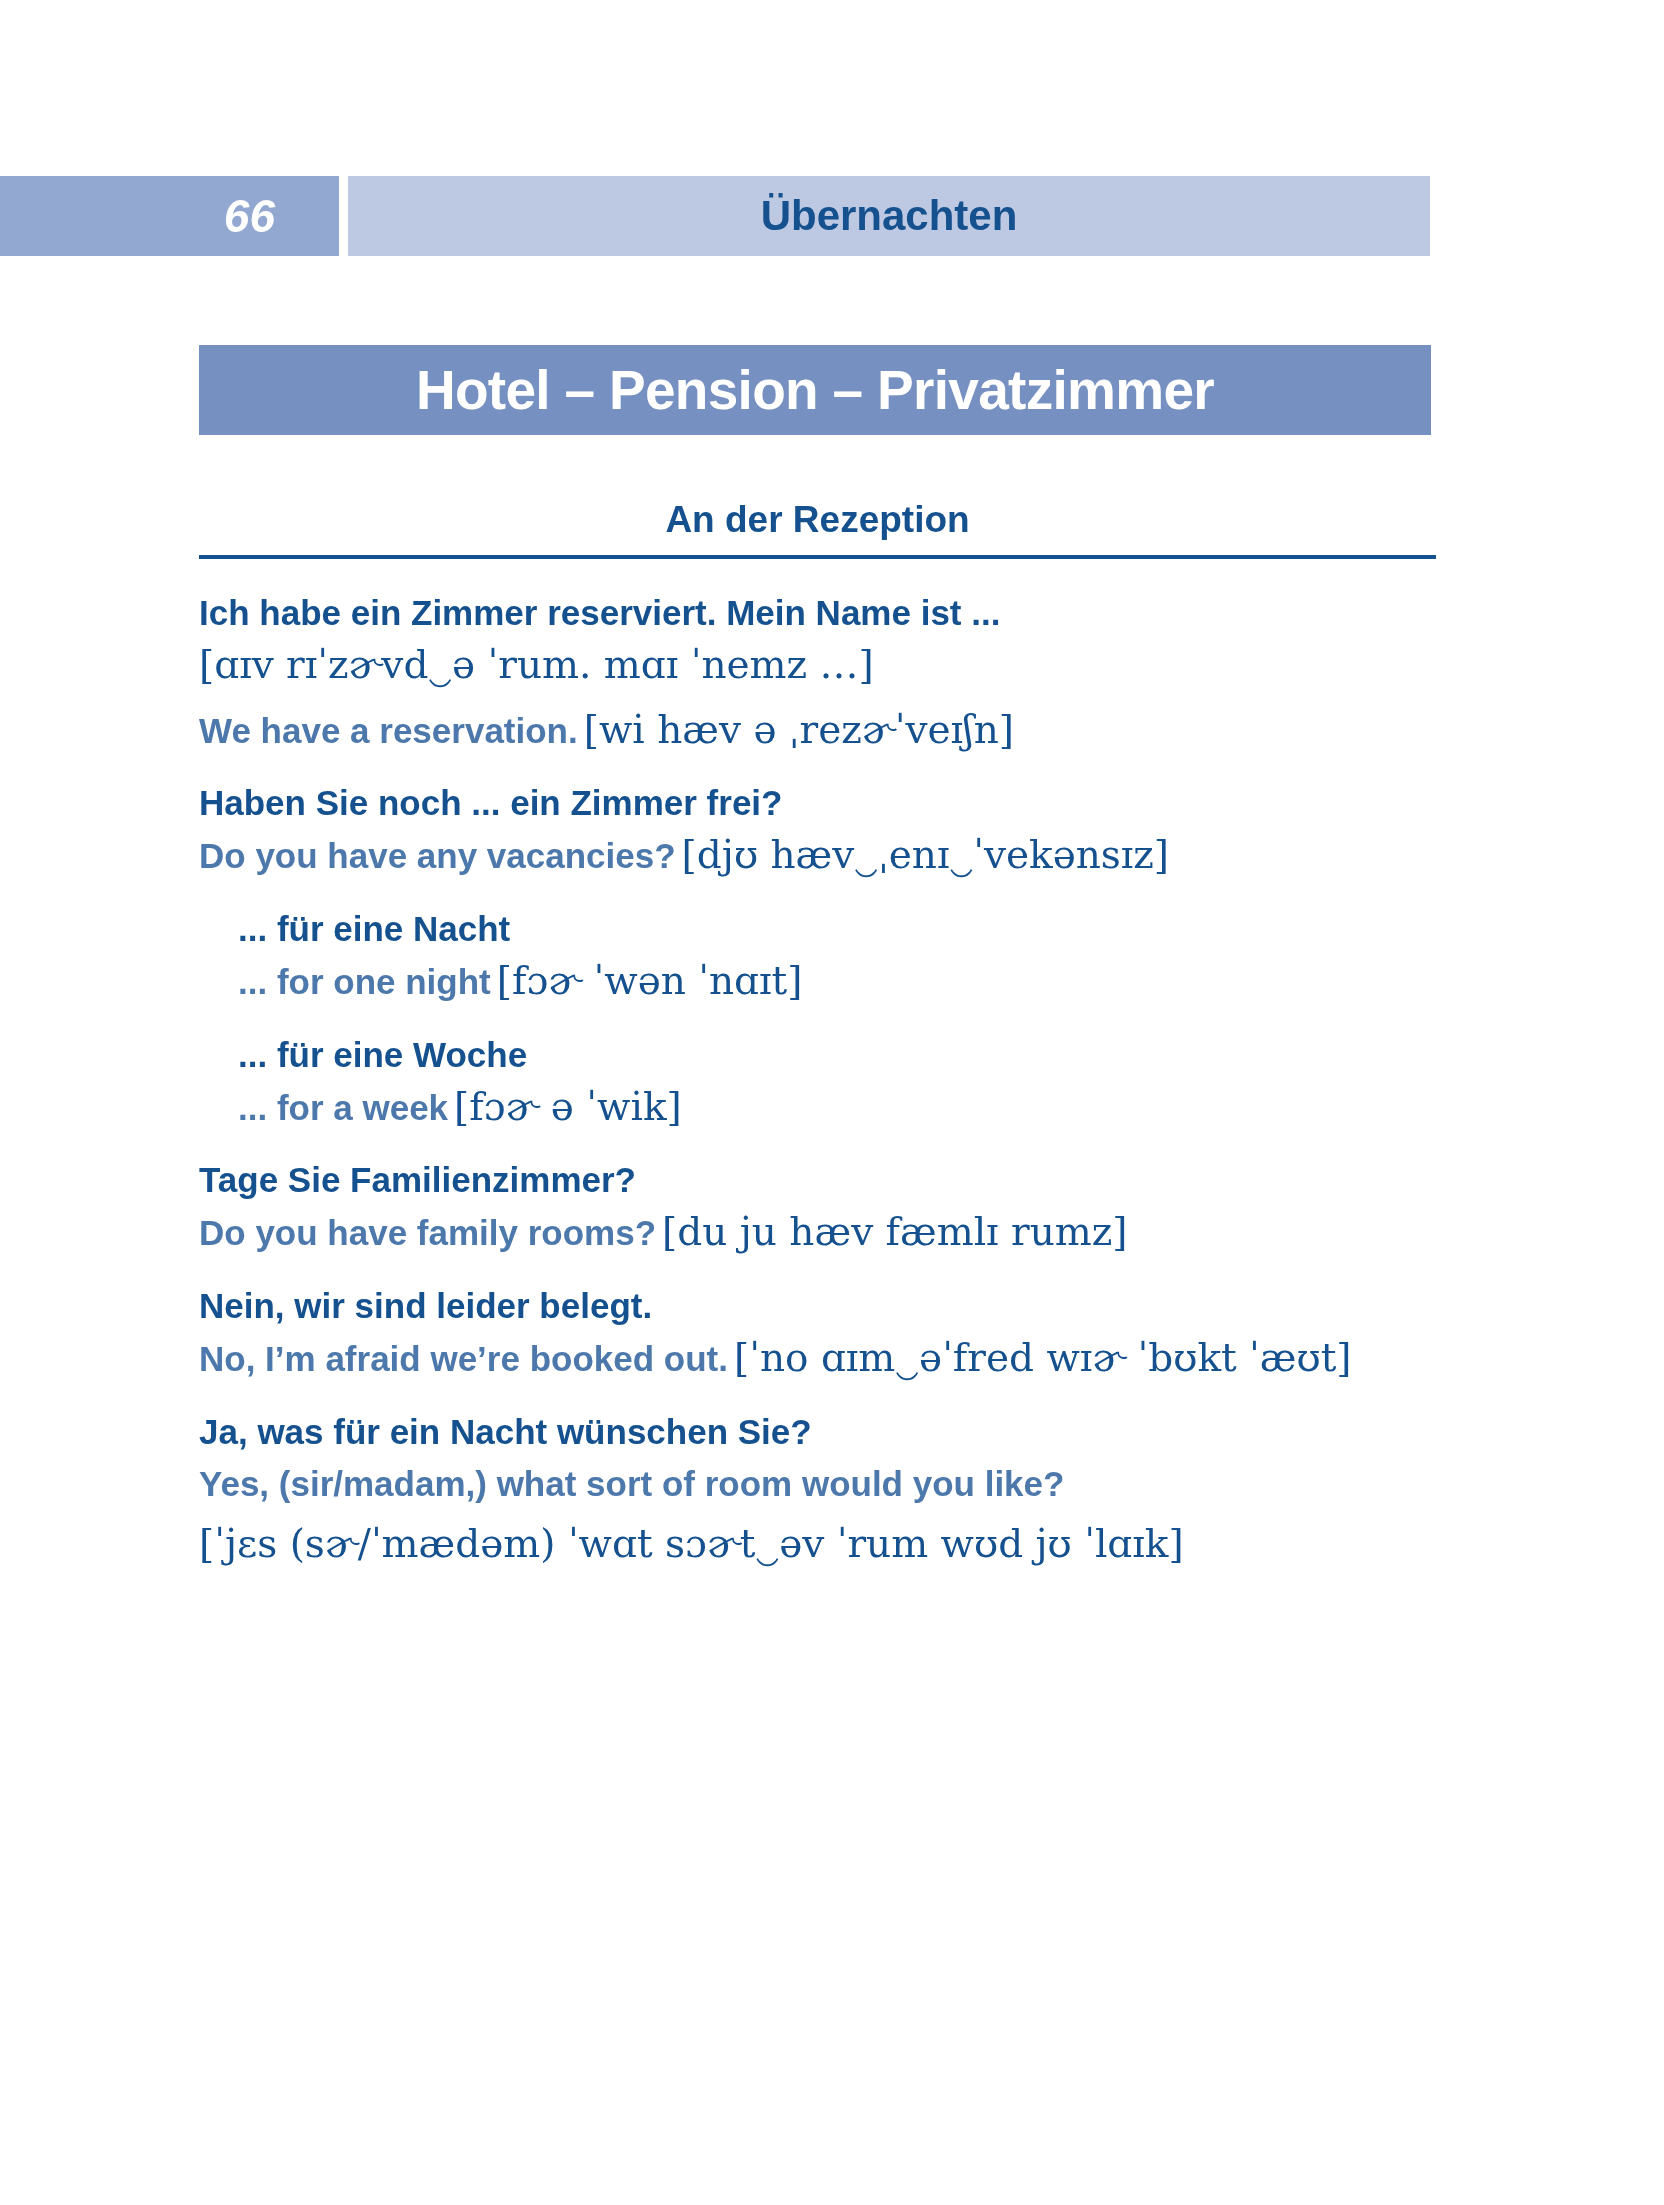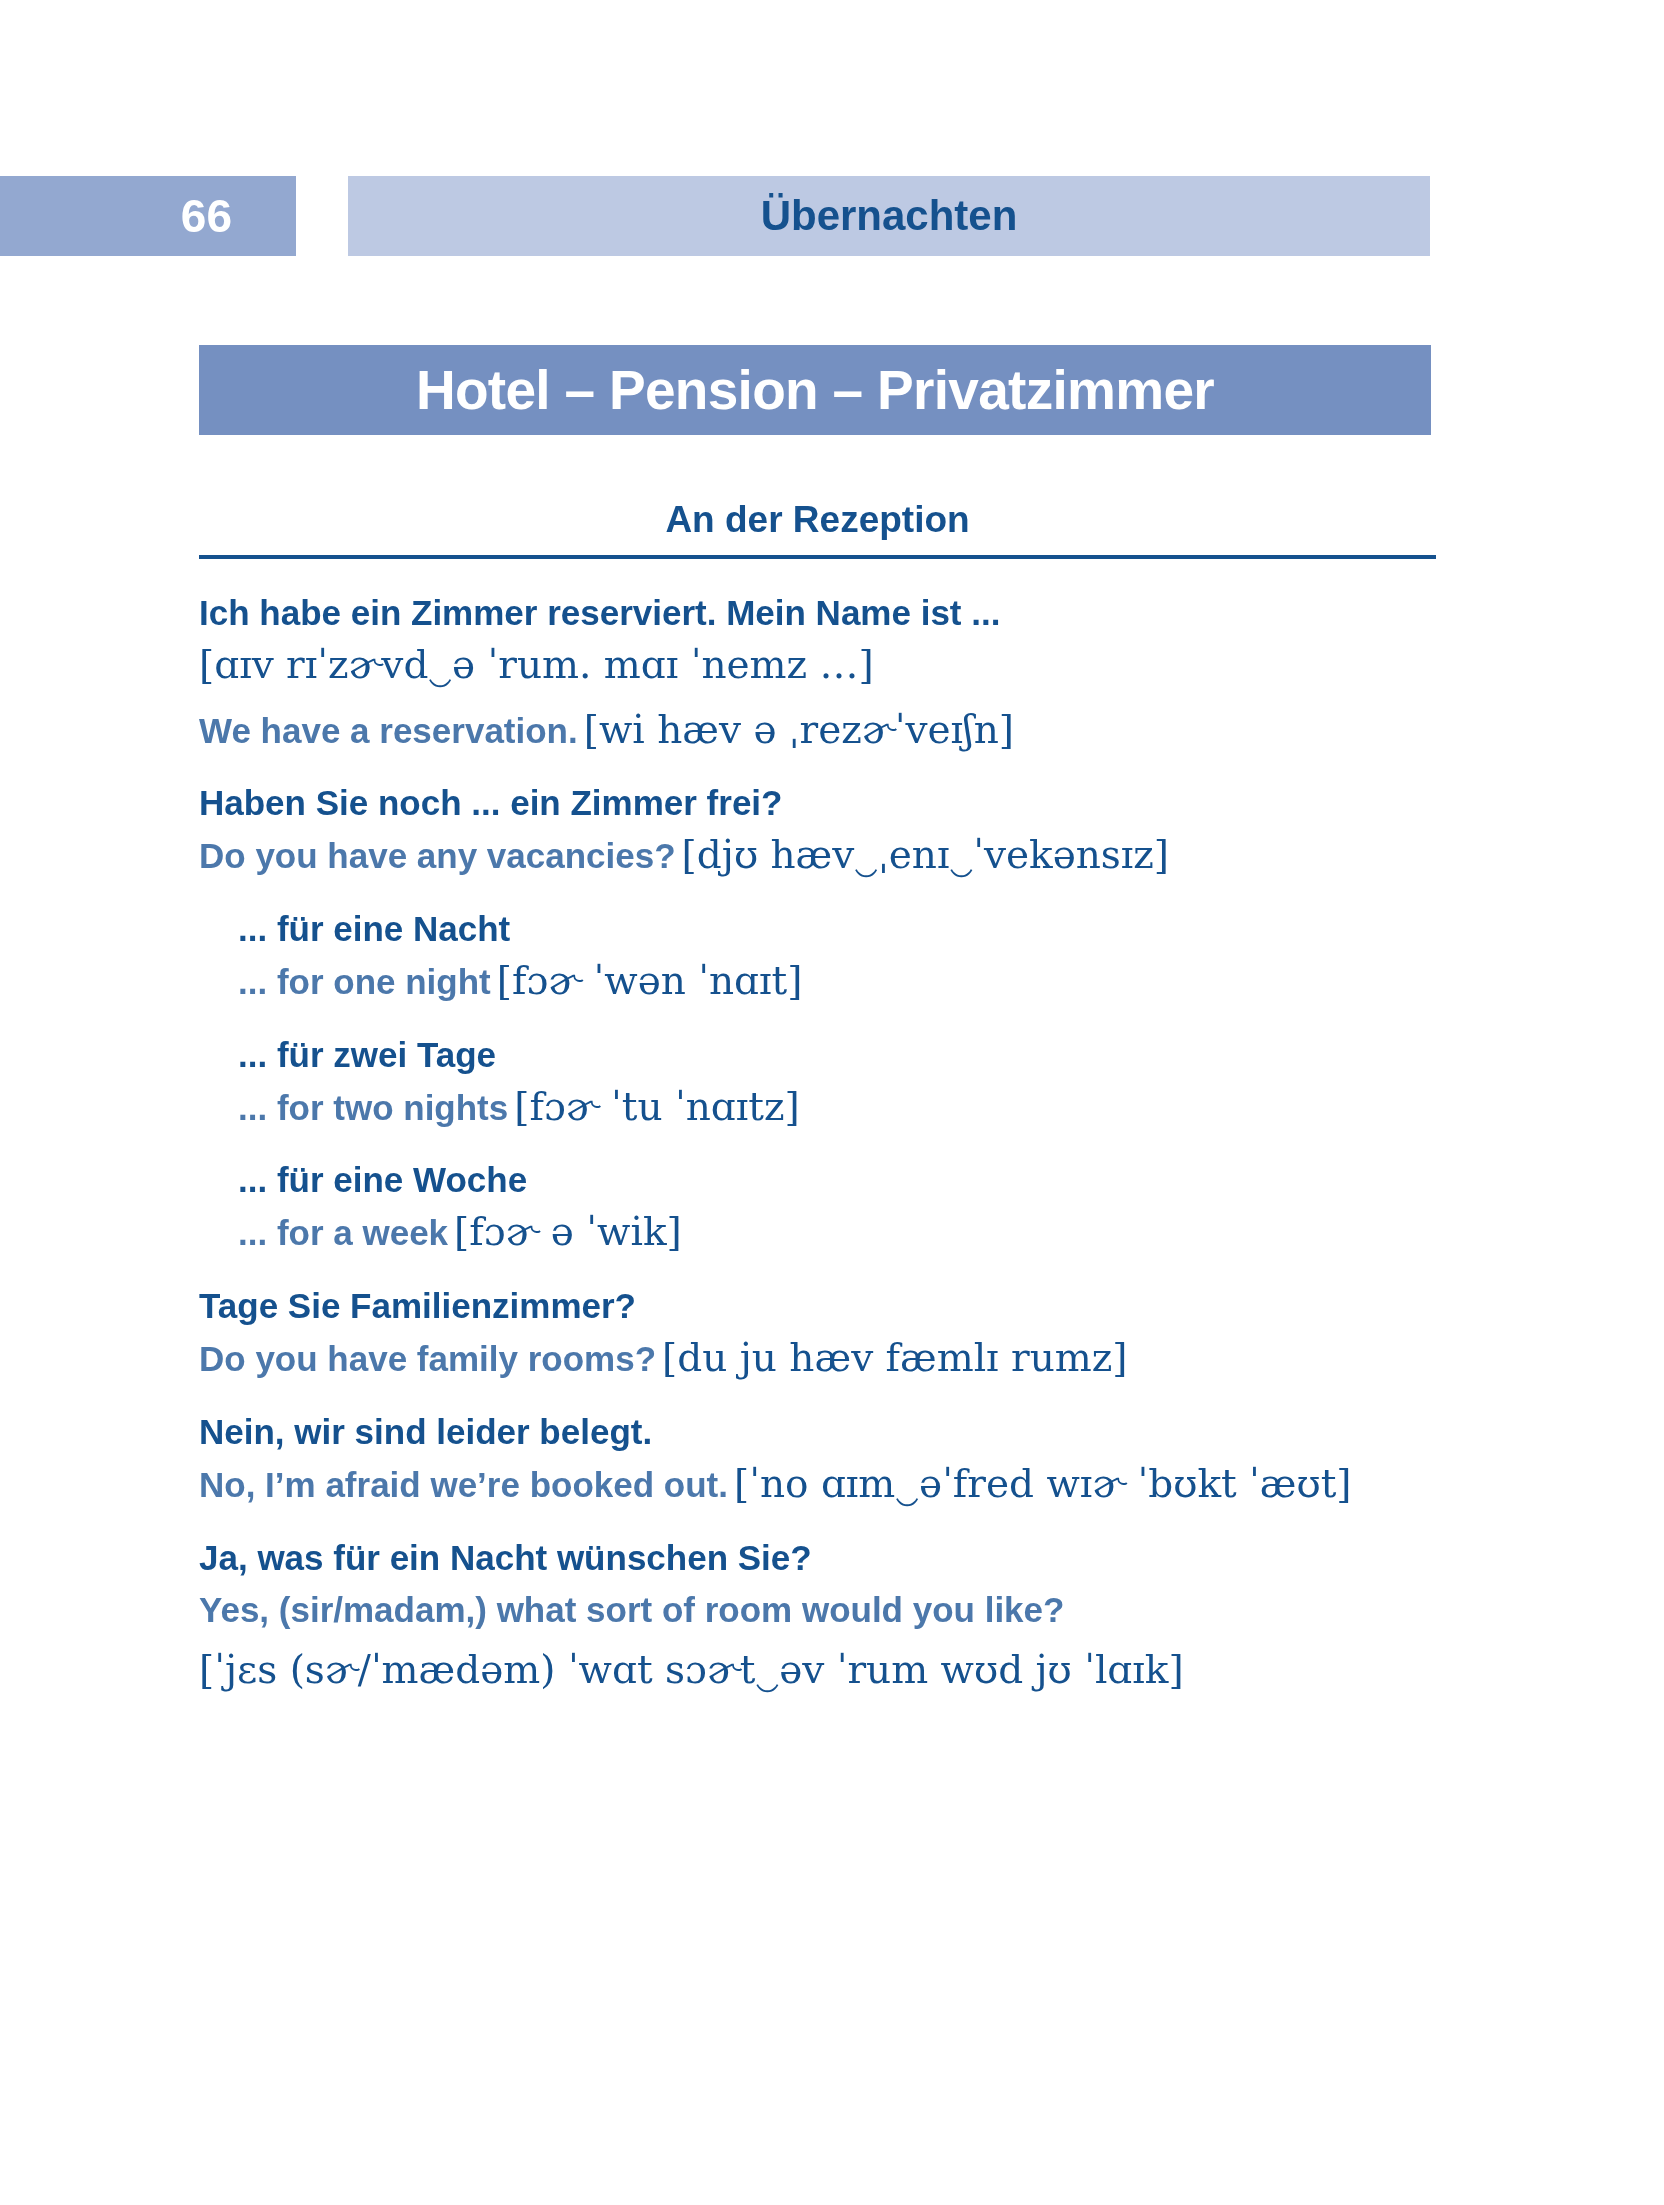--- a/index.html
+++ b/index.html
@@ -8,25 +8,26 @@
     width: 1665px;
     height: 2205px;
     background: #ffffff;
     overflow: hidden;
     font-family: "Liberation Sans", sans-serif;
   }
 
   
   .band { position: absolute; top: 176px; left: 0; width: 1665px; height: 80px; }
   .num-box {
-    position: absolute; left: 0; top: 0; width: 296px; height: 80px;
+    position: absolute; left: 0; top: 0; width: 339px; height: 80px;
     background: var(--page-number-bg, #93A8D0);
     display: flex; align-items: center; justify-content: flex-end;
     padding-right: 64px; box-sizing: border-box;
     border-bottom: 2.2px solid #8executive09bc4;
+    font-style: italic;
   }
   .num-box { border-bottom: none; }
   .num-box span { color: #ffffff; font-weight: bold; font-size: 46px; }
   .chapter-box {
     position: absolute; left: 348px; top: 0; width: 1082px; height: 80px;
     background: var(--chapter-bg, #BDC9E3);
     display: flex; align-items: center; justify-content: center;
     box-sizing: border-box;
   }
   .chapter-box span { color: var(--dark-blue, #15518E); font-weight: bold; font-size: 42px; }
@@ -99,24 +100,20 @@
   <section class="phrase">
     <p class="de">Haben Sie noch ... ein Zimmer frei?</p>
     <p class="trans"><span class="en">Do you have any vacancies?</span><span class="ipa">[djʊ hæv‿ˌenɪ‿ˈvekənsɪz]</span></p>
   </section>
 
   <section class="phrase indent">
     <p class="de">... für eine Nacht</p>
     <p class="trans"><span class="en">... for one night</span><span class="ipa">[fɔɚ ˈwən ˈnɑɪt]</span></p>
   </section>
 
-  <section class="phrase indent">
-    <p class="de">... für zwei Tage</p>
-    <p class="trans"><span class="en">... for two nights</span><span class="ipa">[fɔɚ ˈtu ˈnɑɪtz]</span></p>
-  </section>
 
   <section class="phrase indent">
     <p class="de">... für eine Woche</p>
     <p class="trans"><span class="en">... for a week</span><span class="ipa">[fɔɚ ə ˈwik]</span></p>
   </section>
 
   <section class="phrase">
     <p class="de">Tage Sie Familienzimmer?</p>
     <p class="trans"><span class="en">Do you have family rooms?</span><span class="ipa">[du ju hæv fæmlɪ rumz]</span></p>
   </section>

